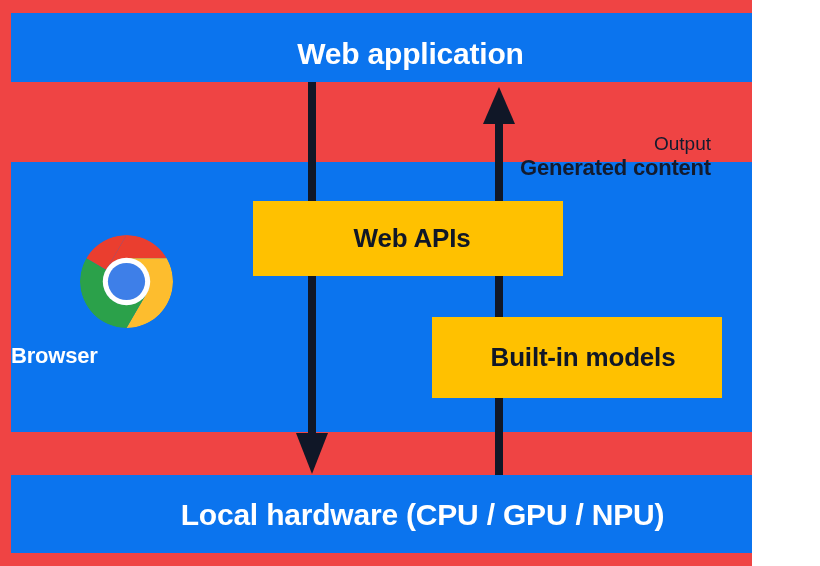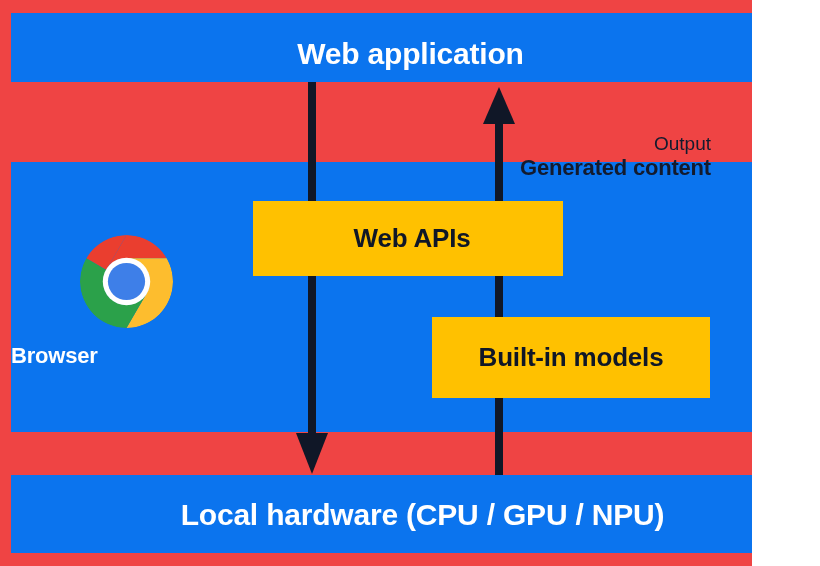--- a/index.html
+++ b/index.html
@@ -125,20 +125,21 @@
     font-size: 26px;
     padding-left: 8px;
   }
   #box-builtin-models {
     left: 432px;
     top: 317px;
     width: 278px;
     height: 81px;
     font-size: 26px;
     line-height: 1.22;
+    padding-left: 12px;
   }
 
   
   #chrome-logo {
     position: absolute;
     left: 80px;
     top: 235px;
     width: 93px;
     height: 93px;
     z-index: 3;

